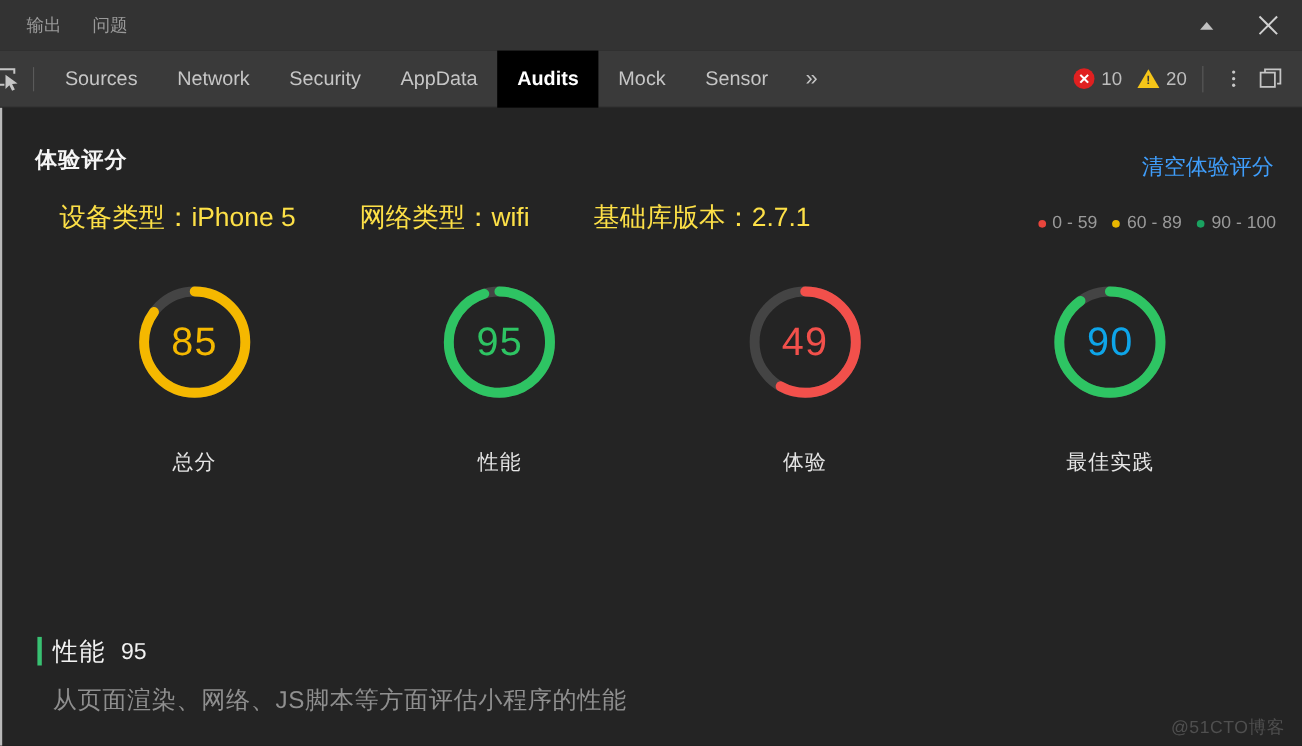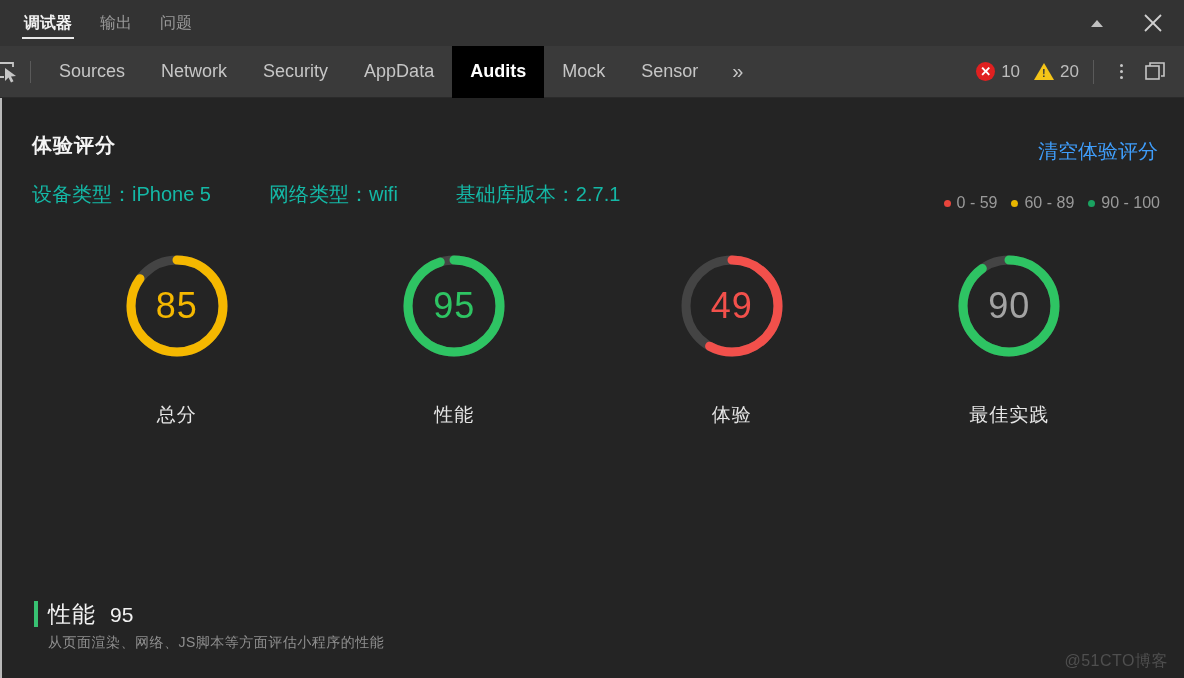--- a/index.html
+++ b/index.html
@@ -147,21 +147,21 @@
     padding:34px 30px 0 30px;
     position:relative;
   }
   .audits-title{
     font-size:20px; color:#f5f5f5; font-weight:bold;
     letter-spacing:1px;
   }
   .audits-meta{
     margin-top:22px;
     display:flex;
-    font-size:20px; color:#14b8a6;
+    font-size:24px; color:#fde047;margin-left:22px;
   }
   .audits-meta span{ margin-right:58px; white-space:nowrap; }
   .clear-link{
     position:absolute;
     right:26px; top:40px;
     font-size:20px; color:#3f9dfa;
     cursor:pointer;
   }
   .legend{
     position:absolute;
@@ -209,41 +209,38 @@
   }
   .detail-accent{
     position:absolute;
     left:0; top:2px;
     width:4px; height:26px;
     background:#38c172;
   }
   .detail-name{ font-size:23px; color:#f2f2f2; letter-spacing:1px; }
   .detail-score{ font-size:21px; color:#f2f2f2; margin-left:4px; }
   .detail-desc{
-    margin-top:4px;
+    margin-top:14px;
     padding-left:14px;
-    font-size:14px; color:#8f8f8f;
+    font-size:22px; color:#8f8f8f;
     letter-spacing:0.5px;
   }
   .watermark{
     position:absolute;
     right:16px; bottom:6px;
     font-size:16px;
     color:#4f4f4f;
     letter-spacing:0.5px;
   }
 </style>
 </head>
 <body>
 
 <div class="window-bar">
   <div class="win-tabs">
-    <div class="win-tab active">
-      <span>调试器</span>
-    </div>
     <div class="win-tab">
       <span>输出</span>
     </div>
     <div class="win-tab">
       <span>问题</span>
     </div>
   </div>
   <div class="win-controls">
     <div class="win-btn">
       <span class="caret-up"></span>
@@ -383,21 +380,21 @@
       </div>
       <div class="gauge-label">体验</div>
     </div>
 
     <div class="gauge">
       <div class="gauge-ring">
         <svg width="112" height="112" viewBox="0 0 112 112">
           <circle class="g-track" cx="56" cy="56" r="46" fill="none" stroke-width="9" stroke="#444444"></circle>
           <circle class="g-arc" cx="56" cy="56" r="46" fill="none" stroke-width="9" stroke-linecap="round" transform="rotate(-90 56 56)" stroke="#2ec463" stroke-dasharray="260.12387171723486 28.90265241302609"></circle>
         </svg>
-        <div class="gauge-val" style="color: #a3a3a3;">90</div>
+        <div class="gauge-val" style="color: #0ea5e9;">90</div>
       </div>
       <div class="gauge-label">最佳实践</div>
     </div>
 
   </div>
 
   <div class="detail">
     <div class="detail-head">
       <span class="detail-accent" style="background: rgb(56, 193, 114);"></span>
       <span class="detail-name">性能</span>

